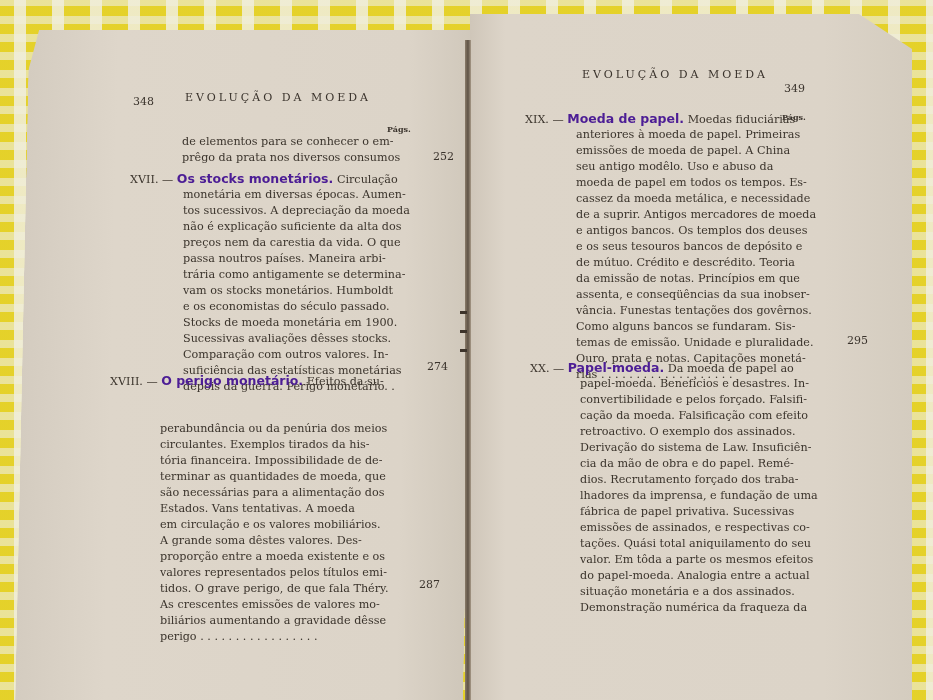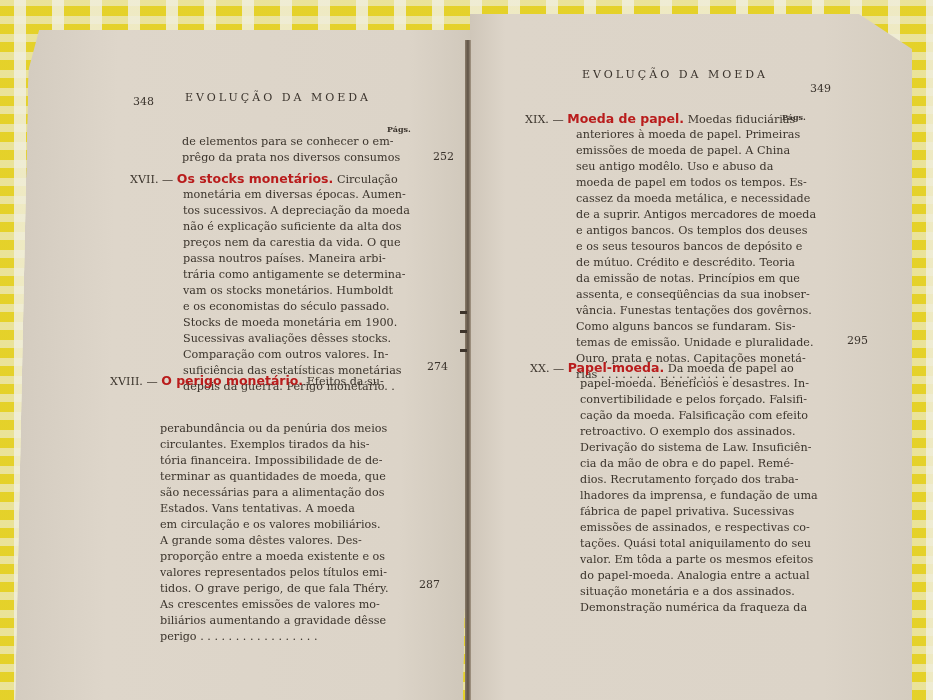--- a/index.html
+++ b/index.html
@@ -36,21 +36,21 @@
   .stitch { position: absolute; width: 7px; height: 3px; background: #3d342b; left: 460px; }
 
   .hdr {
     position: absolute; font-size: 11px; letter-spacing: 3px; color: #3a332c;
   }
   .pnum { position: absolute; font-size: 11px; color: #3a332c; }
   .pags { position: absolute; font-size: 8px; font-weight: bold; color: #3a332c; }
 
   .entry { position: absolute; font-size: 11.2px; line-height: 16px; color: #3b342c; }
   .entry .line { white-space: nowrap; display: block; text-align: justify; }
-  .title { font-family: "DejaVu Sans", sans-serif; font-weight: bold; font-size: 12.5px; color: #b91c1c; }
+  .title { font-family: "DejaVu Sans", sans-serif; font-weight: bold; font-size: 12.5px; color: #4c1d95; }
   .ref { position: absolute; font-size: 11px; color: #3a332c; padding-left: 47px; }
 </style>
 </head>
 <body>
 
 <div class="page page-left"></div>
 <div class="page page-right"></div>
 <div class="spine"></div>
 <div class="stitch" style="top:311px"></div>
 <div class="stitch" style="top:330px"></div>
@@ -109,21 +109,21 @@
   <span class="line">proporção entre a moeda existente e os</span>
   <span class="line">valores representados pelos títulos emi-</span>
   <span class="line">tidos.  O grave perigo, de que fala Théry.</span>
   <span class="line">As crescentes emissões de valores mo-</span>
   <span class="line">biliários aumentando a gravidade dêsse</span>
   <span class="line">perigo . . . . . . . . . . . . . . . . .</span>
 </div>
 <div class="ref" style="left:372px; top:578px;">287</div>
 
 <div class="hdr" style="left:582px; top:68px;">EVOLUÇÃO DA MOEDA</div>
-<div class="pnum" style="left:784px; top:82px;margin-left:26px;">349</div>
+<div class="pnum" style="left:784px; top:82px;">349</div>
 <div class="pags" style="left:782px; top:112px;">Págs.</div>
 
 <div class="entry" style="left:525px; top:111px; width:265px;">
   <span class="line">
     <span>XIX. —</span>
     <span class="title">Moeda de papel.</span>
     <span>Moedas fiduciárias</span>
   </span>
 </div>
 <div class="entry" style="left:576px; top:127px; width:212px;">

